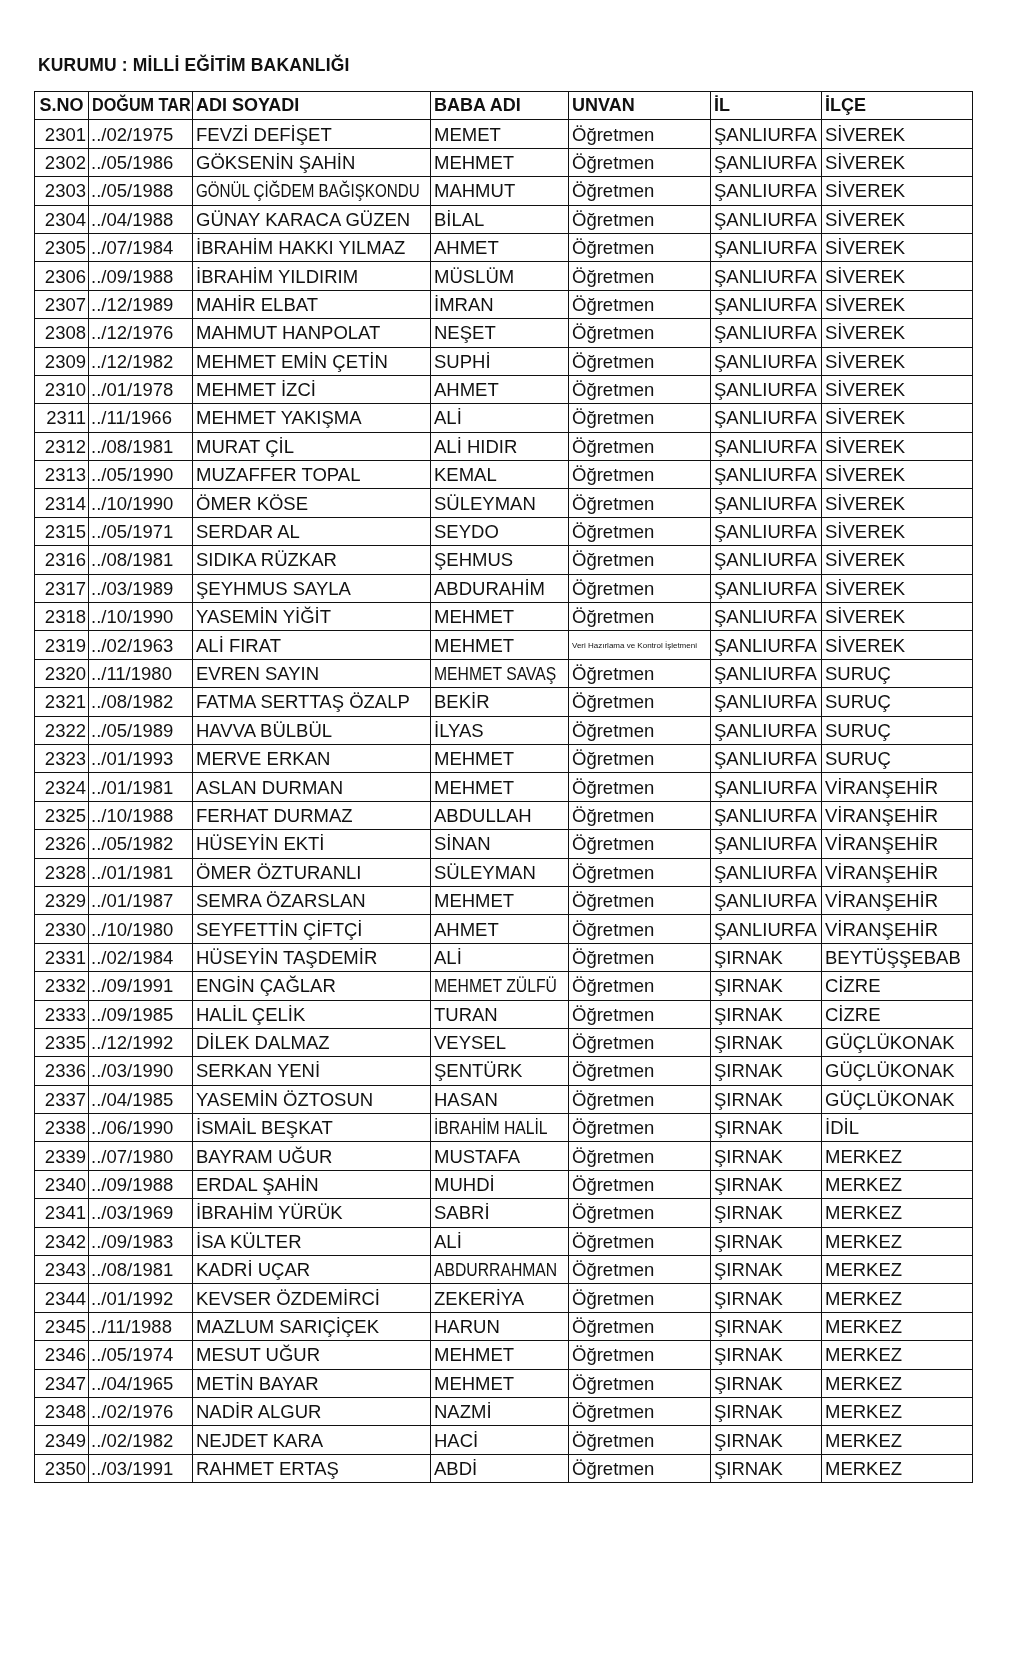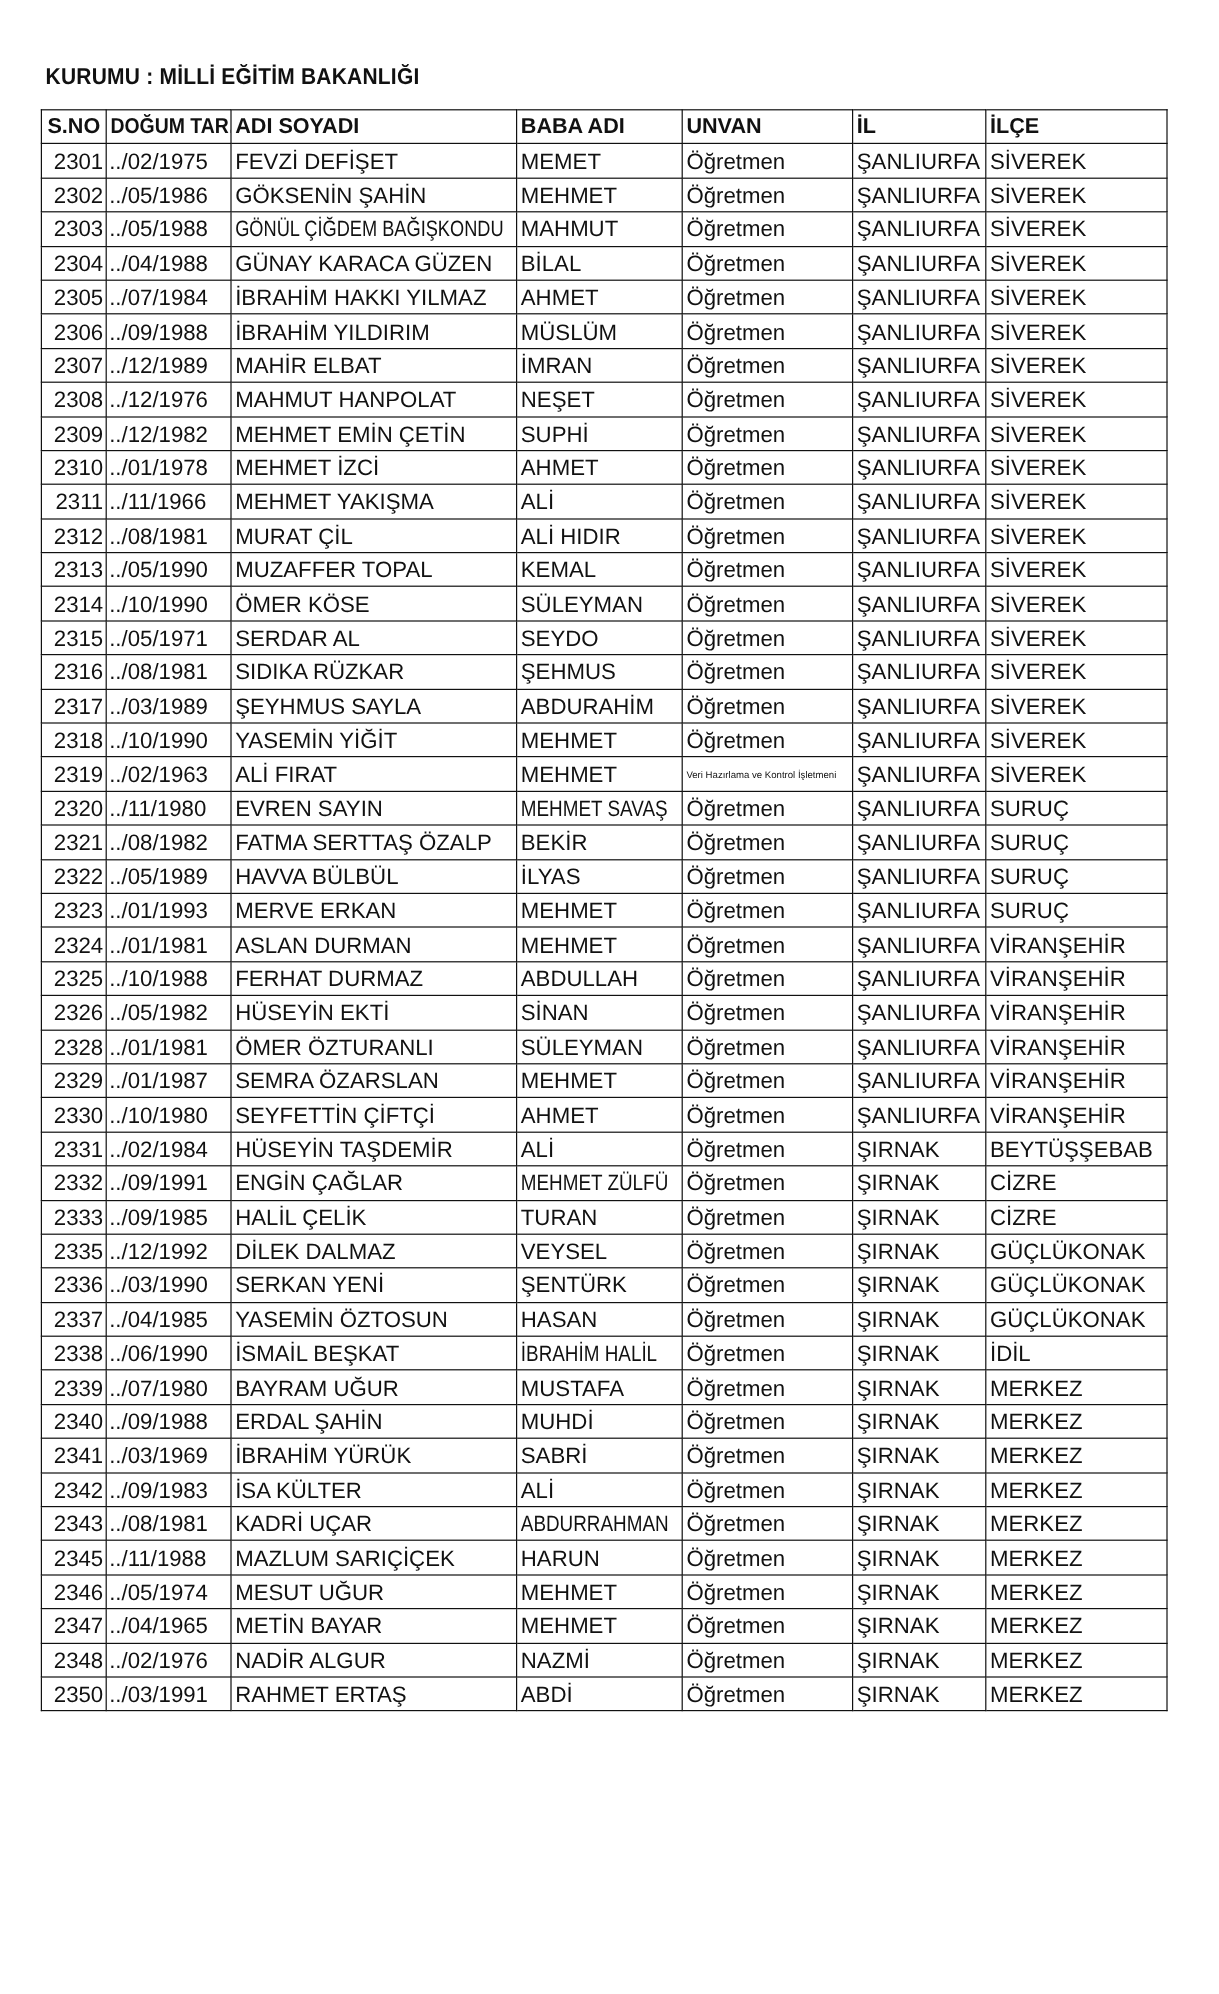--- a/index.html
+++ b/index.html
@@ -411,20 +411,29 @@
       <tr>
         <td class="sno">2343</td>
         <td class="dob">../08/1981</td>
         <td>KADRİ UÇAR</td>
         <td><span class="narrow" style="transform: scaleX(0.85);">ABDURRAHMAN</span></td>
         <td>Öğretmen</td>
         <td>ŞIRNAK</td>
         <td>MERKEZ</td>
       </tr>
       <tr>
+        <td class="sno">2344</td>
+        <td class="dob">../01/1992</td>
+        <td>KEVSER ÖZDEMİRCİ</td>
+        <td>ZEKERİYA</td>
+        <td>Öğretmen</td>
+        <td>ŞIRNAK</td>
+        <td>MERKEZ</td>
+      </tr>
+      <tr>
         <td class="sno">2345</td>
         <td class="dob">../11/1988</td>
         <td>MAZLUM SARIÇİÇEK</td>
         <td>HARUN</td>
         <td>Öğretmen</td>
         <td>ŞIRNAK</td>
         <td>MERKEZ</td>
       </tr>
       <tr>
         <td class="sno">2346</td>
@@ -447,20 +456,29 @@
       <tr>
         <td class="sno">2348</td>
         <td class="dob">../02/1976</td>
         <td>NADİR ALGUR</td>
         <td>NAZMİ</td>
         <td>Öğretmen</td>
         <td>ŞIRNAK</td>
         <td>MERKEZ</td>
       </tr>
       <tr>
+        <td class="sno">2349</td>
+        <td class="dob">../02/1982</td>
+        <td>NEJDET KARA</td>
+        <td>HACİ</td>
+        <td>Öğretmen</td>
+        <td>ŞIRNAK</td>
+        <td>MERKEZ</td>
+      </tr>
+      <tr>
         <td class="sno">2350</td>
         <td class="dob">../03/1991</td>
         <td>RAHMET ERTAŞ</td>
         <td>ABDİ</td>
         <td>Öğretmen</td>
         <td>ŞIRNAK</td>
         <td>MERKEZ</td>
       </tr>
     </tbody>
 </table>

